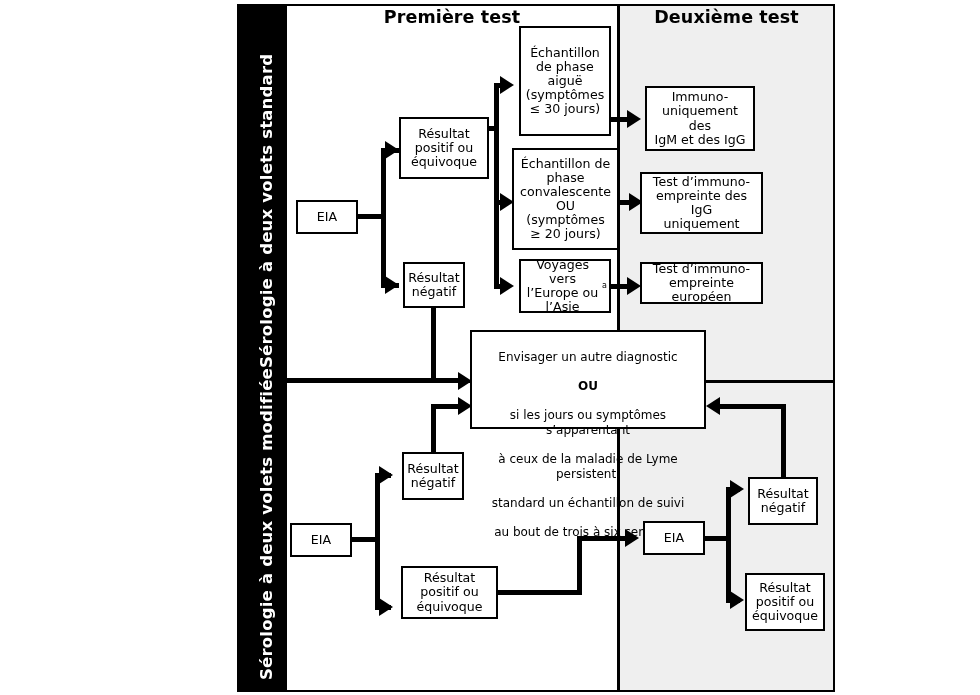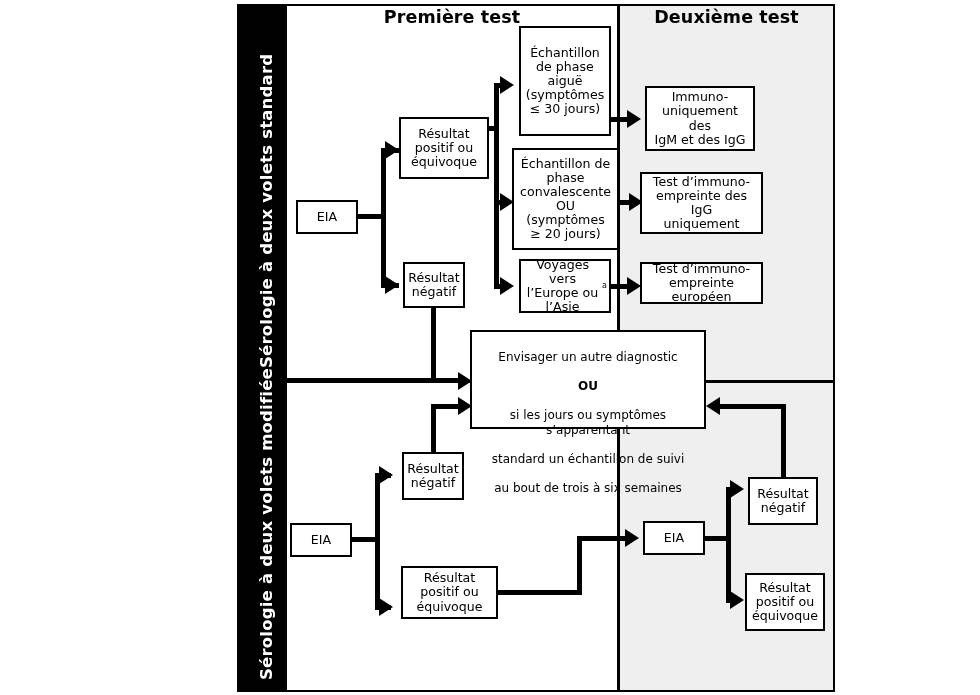--- a/index.html
+++ b/index.html
@@ -180,20 +180,21 @@
 empreinte européen</div>
 
   <div class="ln" style="left:431px; top:308px; width:5px; height:72px;"></div>
   <div class="ln" style="left:285px; top:378px; width:180px; height:5px;"></div>
   <div class="arrow right" style="left:458px; top:372px;"></div>
 
   <div class="node memo" style="left:470px; top:330px; width:236px; height:99px; display:block;">
     <div>Envisager un autre diagnostic</div>
     <div style="font-weight:bold;">OU</div>
     <div>si les jours ou symptômes s’apparentant</div>
+    <div>à ceux de la maladie de Lyme persistent,</div>
     <div>standard un échantillon de suivi</div>
     <div>au bout de trois à six semaines</div>
   </div>
 
   <div class="node" style="left:290px; top:523px; width:62px; height:34px;">EIA</div>
   <div class="ln" style="left:352px; top:537px; width:28px; height:5px;"></div>
   <div class="ln" style="left:375px; top:473px; width:5px; height:137px;"></div>
   <div class="ln" style="left:375px; top:473px; width:16px; height:5px;"></div>
   <div class="arrow right" style="left:379px; top:466px;"></div>
   <div class="ln" style="left:375px; top:605px; width:16px; height:5px;"></div>

